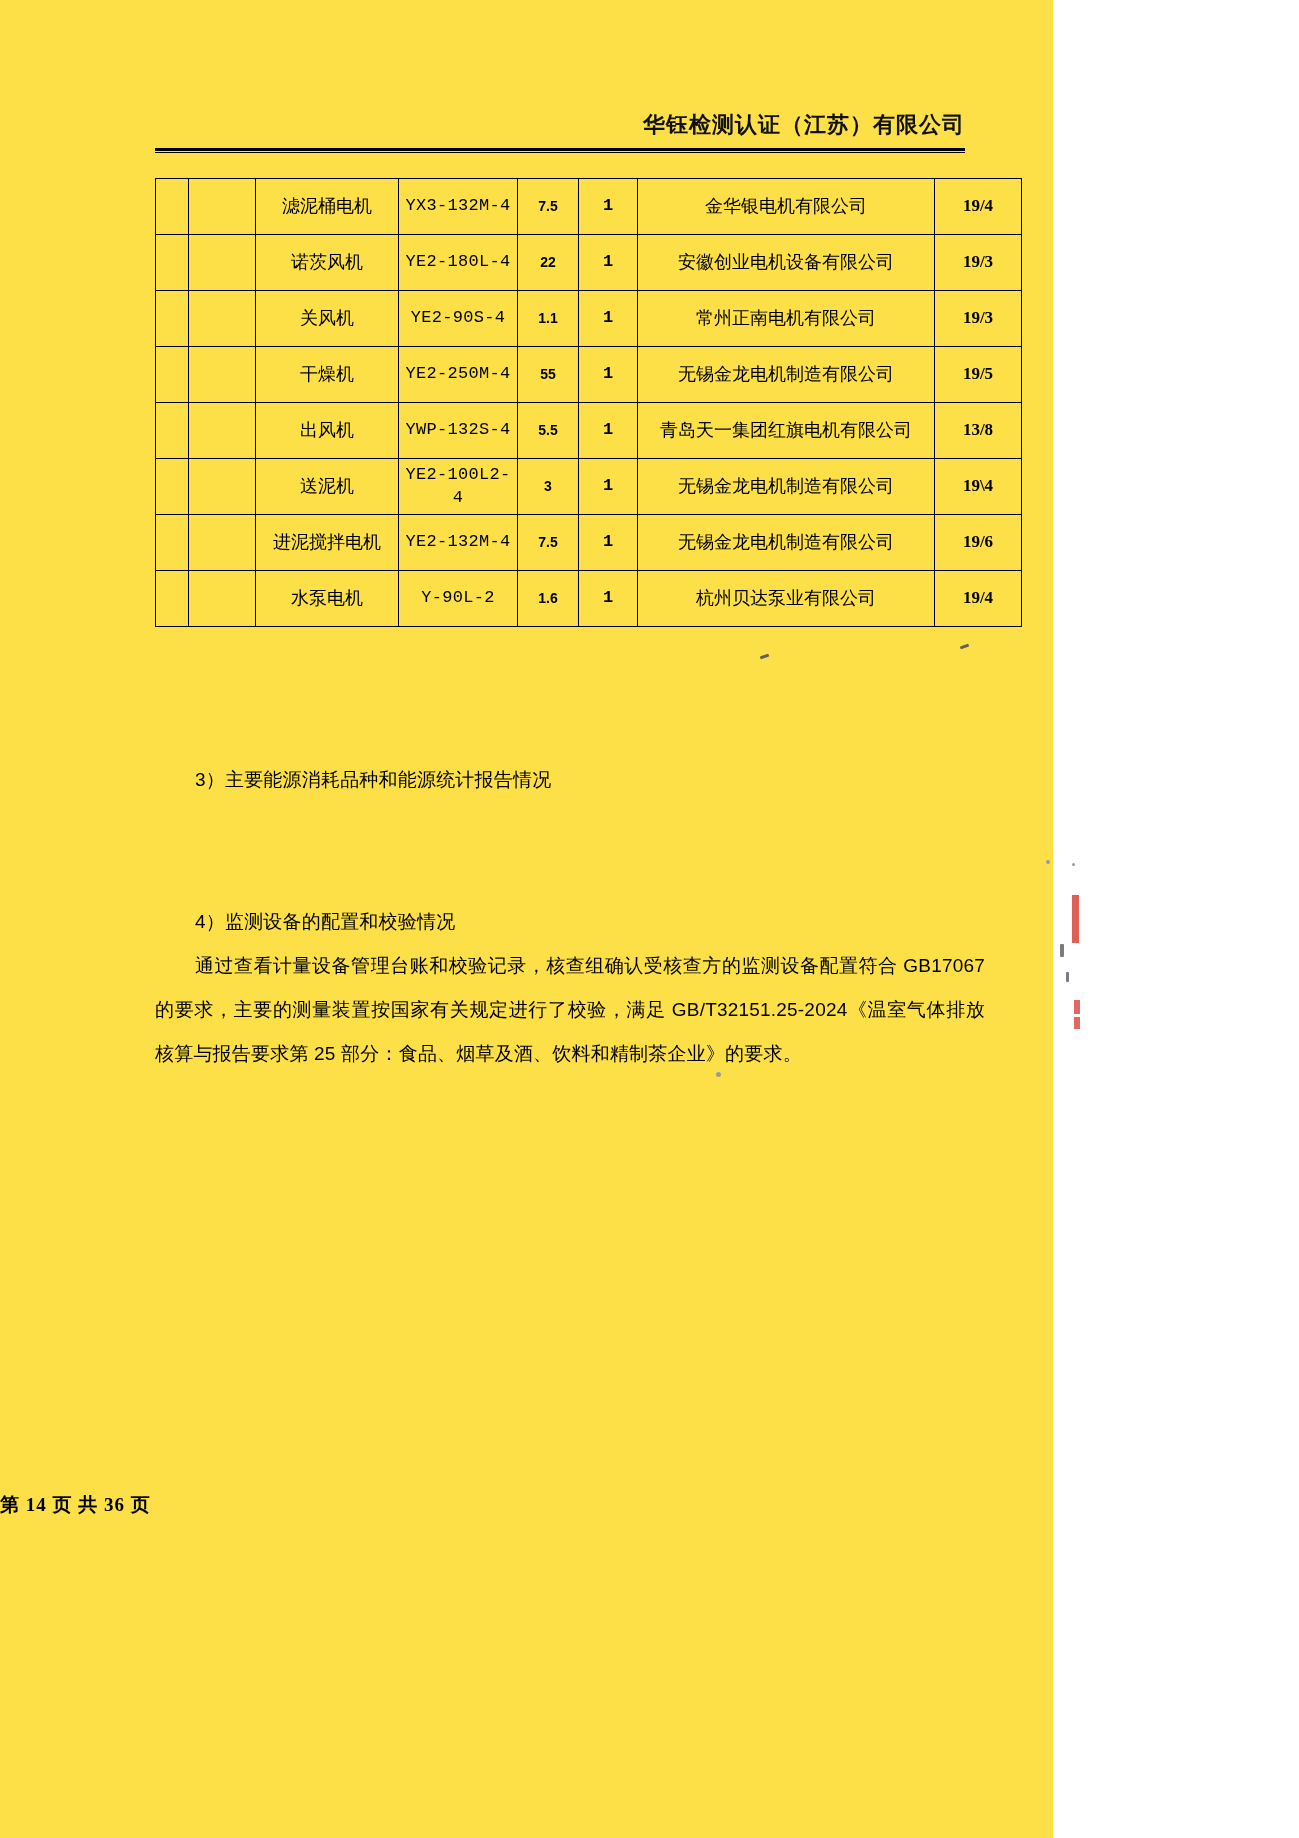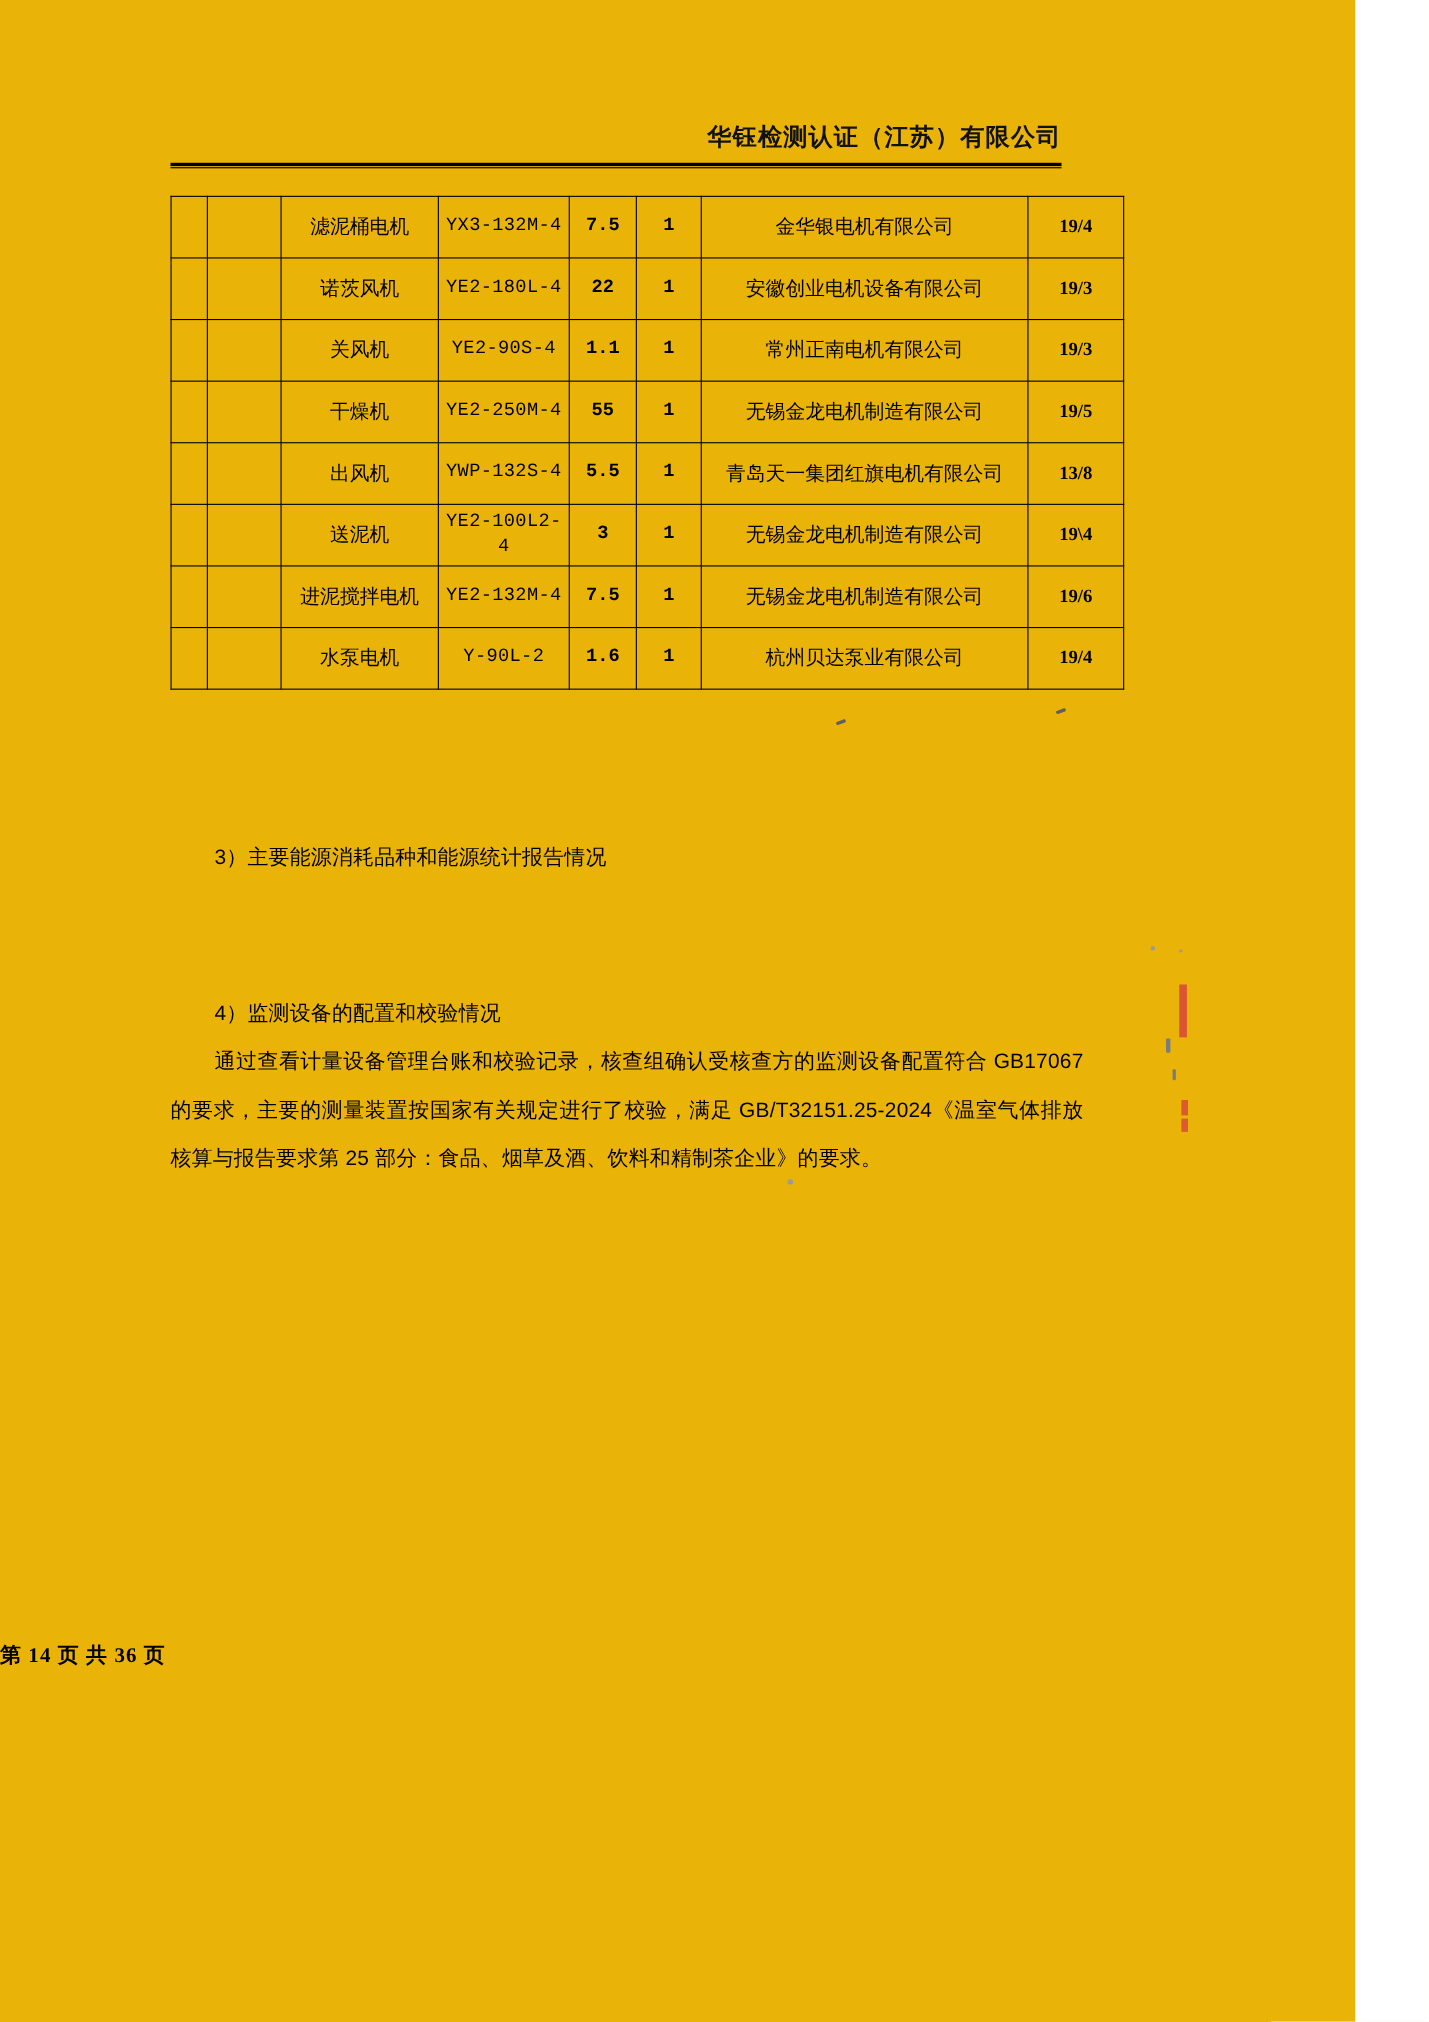--- a/index.html
+++ b/index.html
@@ -11,23 +11,23 @@
     width: 1299px;
     height: 1838px;
     position: relative;
     font-family: "Liberation Serif", "DejaVu Serif", serif;
     color: #000;
     overflow: hidden;
   }
   .page {
     position: absolute;
     left: 0; top: 0;
-    width: 1232px;
+    width: 1053px;
     height: 1838px;
-    background: #eab308;
+    background: #fde047;
   }
 
   
   .header-zone {
     position: absolute;
     left: 155px;
     top: 110px;
     width: 810px;
     height: 46px;
   }
@@ -69,21 +69,21 @@
     text-align: center;
     vertical-align: middle;
     font-size: 17px;
     line-height: 1.35;
     color: #000;
   }
   .equip-table td.c0 { width: 26px; }
   .equip-table td.c1 { width: 60px; }
   .equip-table td.c2 { width: 136px; font-size: 18px; }
   .equip-table td.c3 { width: 112px; font-family: "Liberation Mono","DejaVu Sans Mono",monospace; font-size: 17px; letter-spacing: .3px; margin-top: 12px;}
-  .equip-table td.c4 { width: 54px; font-family: Liberation Mono, monospace; font-weight:700; font-size: 17px;}
+  .equip-table td.c4 { width: 54px; font-family: Liberation Sans, sans-serif; font-weight:700; font-size: 14px;}
   .equip-table td.c5 { width: 52px; font-family: "Liberation Mono","DejaVu Sans Mono",monospace; font-weight:700; font-size: 17px;}
   .equip-table td.c6 { width: 290px; font-size: 18px; }
   .equip-table td.c7 { width: 80px; font-family: "Liberation Serif","DejaVu Serif",serif; font-weight:700; font-size: 17px;}
   .equip-table tr { height: 56px; }
 
   
   .body-text {
     position: absolute;
     left: 155px;
     width: 830px;

